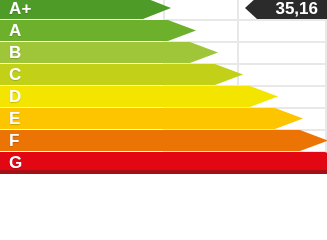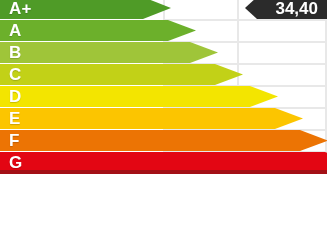--- a/index.html
+++ b/index.html
@@ -139,16 +139,16 @@
       </div>
       <div class="band" style="top: 152px; height: 21px; width: 353px; background: rgb(227, 6, 19); clip-path: polygon(0px 0px, 325px 0px, 353px 50%, 325px 100%, 0px 100%);">
         <span class="band-label">G</span>
       </div>
       <div class="band" style="top: 170px; height: 21px; width: 373px; background: rgb(163, 16, 22); clip-path: polygon(0px 0px, 345px 0px, 373px 50%, 345px 100%, 0px 100%);">
         <span class="band-label">H</span>
       </div>
     </div>
 
   <div class="badge" style="left: 245px; top: -3px; width: 82px; height: 22px; background: rgb(43, 43, 43); color: rgb(255, 255, 255);">
-    <span class="badge-value">34,40</span>
+    <span class="badge-value">35,16</span>
   </div>
 
 </div>
 
 </body></html>

